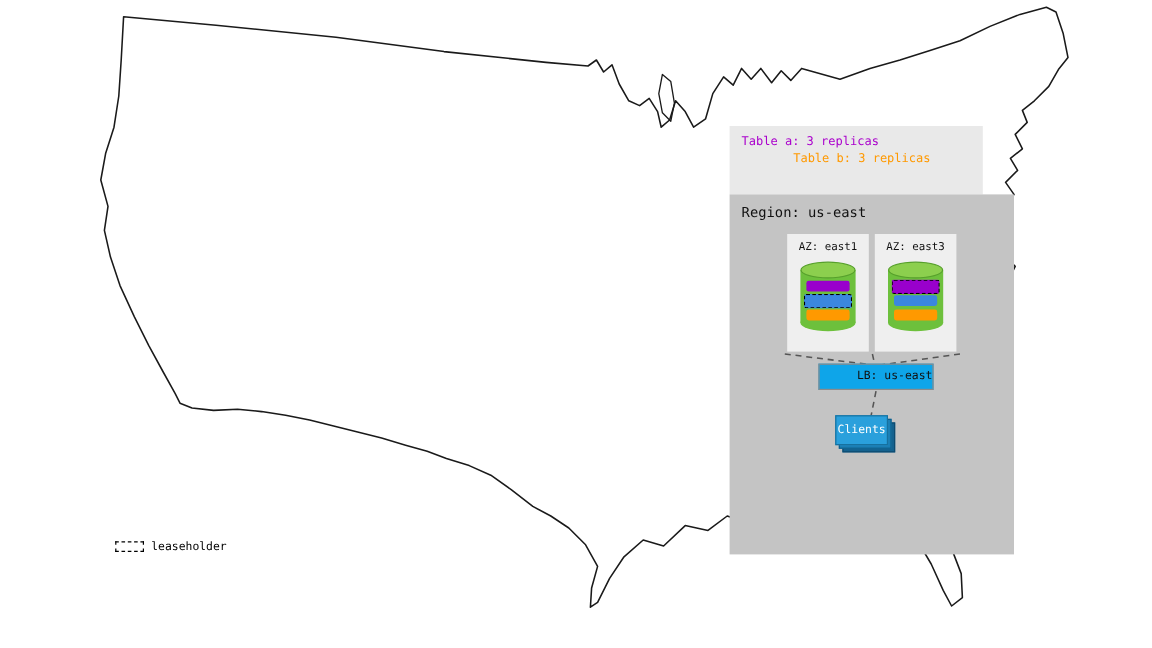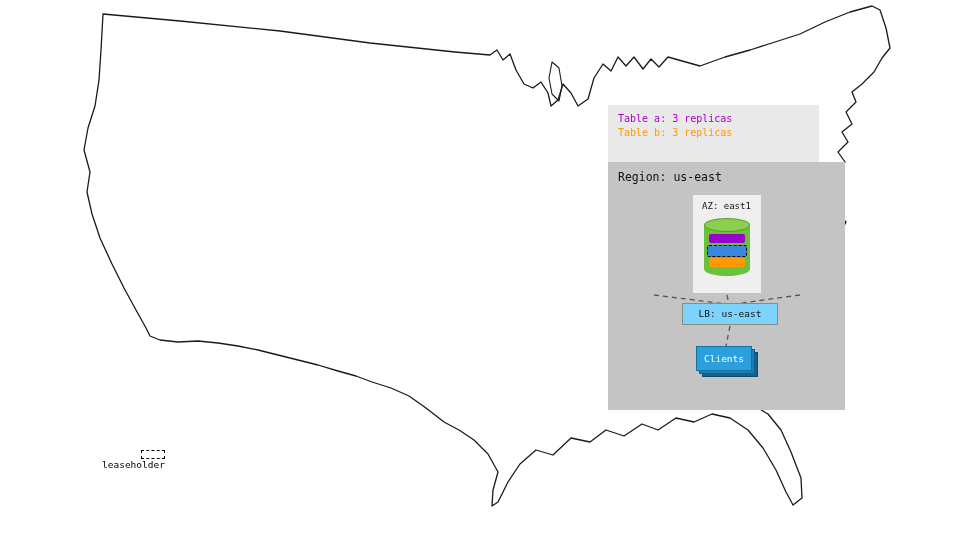--- a/index.html
+++ b/index.html
@@ -12,24 +12,24 @@
   #us-map{position:absolute;left:0;top:0;z-index:0;}
 
   
   .replica-legend{
     position:absolute;left:608px;top:105px;width:211px;height:57px;
     background:#e9e9e9;z-index:1;box-sizing:border-box;padding:7px 0 0 10px;
   }
   .replica-legend .line{font-size:10px;line-height:14px;white-space:pre;}
   .legend-table-a{color:#aa00cc;}
   .legend-index-a{color:#4477dd;}
-  .legend-table-b{color:#ff9900;}
+  .legend-table-b{color:#ff9900;margin-left:43px;}
 
   .region-box{
-    position:absolute;left:608px;top:162px;width:237px;height:248px;
+    position:absolute;left:608px;top:162px;width:237px;height:300px;
     background:#c4c4c4;z-index:1;box-sizing:border-box;padding-left:37px;
   }
   .region-title{
     position:absolute;left:10px;top:8px;font-size:11.5px;color:#111;
   }
   .az-row{
     position:absolute;left:0;top:33px;width:237px;
     display:flex;justify-content:center;gap:5px;align-items:center;
   }
   .az-box{
@@ -54,36 +54,36 @@
     border:1.6px dashed #000;margin-top:-1px;
   }
   .bar.hang{top:47px;}
 
   
   #connectors{position:absolute;left:0;top:0;z-index:2;pointer-events:none;}
 
   
   .lb-box{
     position:absolute;left:682px;top:303px;width:96px;height:22px;
-    background:#7dd3fc;border:1px solid #8a8a8a;box-sizing:border-box;
-    font-size:9.5px;color:#111;text-align:center;line-height:20px;z-index:3;
+    background:#0ea5e9;border:1px solid #8a8a8a;box-sizing:border-box;
+    font-size:9.5px;color:#111;text-align:right;line-height:20px;z-index:3;
   }
   .clients-box{
     position:absolute;left:696px;top:346px;width:56px;height:25px;z-index:3;
   }
-  .clients-box .layer{position:absolute;width:56px;height:25px;box-sizing:border-box;}
+  .clients-box .layer{position:absolute;width:44px;height:25px;box-sizing:border-box;}
   .clients-box .l3{left:6px;top:6px;background:#14628f;border:1px solid #0d4b70;}
   .clients-box .l2{left:3px;top:3px;background:#1b7fb5;border:1px solid #115f8a;}
   .clients-box .l1{
     left:0;top:0;background:#2aa0dc;border:1px solid #16719f;
     font-size:9.5px;color:#ffffff;text-align:center;line-height:23px;
   }
 
   
-  .lease-key{position:absolute;left:96px;top:450px;z-index:1;display:flex;align-items:flex-end;flex-direction:column;}
+  .lease-key{position:absolute;left:96px;top:450px;z-index:1;display:flex;align-items:center;}
   .lease-key-swatch{width:24px;height:9px;border:1.6px dashed #000;box-sizing:border-box;}
   .lease-key-label{font-size:9.5px;color:#000;margin-left:6px;}
 </style>
 </head>
 <body>
 
 <svg id="us-map" width="960" height="540" viewBox="0 0 960 540">
   <path d="M103 14 L180 21 L280 31 L370 43 L455 52 L490 55
        L497 50 L503 60 L510 54 L516 70 L524 84 L533 88 L541 82 L548 93 L551 106 L558 100 L563 84 L571 93 L578 106 L588 99 L594 78 L603 64 L611 71 L618 57 L626 66 L634 57 L643 69 L651 59 L659 67 L668 57
        L700 66 L725 57 L750 50 L775 42 L800 34 L825 22 L850 12 L872 6 L880 10
@@ -113,20 +113,31 @@
         <div class="cyl-body"></div>
         <div class="cyl-bottom"></div>
         <div class="cyl-top"></div>
         <div class="bar purple r1"></div>
         <div class="bar blue r2 lease"></div>
         <div class="bar orange r3"></div>
       </div>
     </div>
 
 
+    <div class="az-box">
+      <div class="az-label">AZ: east3</div>
+      <div class="cylinder">
+        <div class="cyl-body"></div>
+        <div class="cyl-bottom"></div>
+        <div class="cyl-top"></div>
+        <div class="bar purple r1 lease"></div>
+        <div class="bar blue r2"></div>
+        <div class="bar orange r3"></div>
+      </div>
+    </div>
 
   </div>
 </div>
 
 <svg id="connectors" width="960" height="540" viewBox="0 0 960 540">
   <path d="M654 295 L726 304" fill="none" stroke="#555" stroke-width="1.3" stroke-dasharray="5 4"></path>
   <path d="M727 295 L729 304" fill="none" stroke="#555" stroke-width="1.3" stroke-dasharray="5 4"></path>
   <path d="M800 295 L735 304" fill="none" stroke="#555" stroke-width="1.3" stroke-dasharray="5 4"></path>
   <path d="M730 326 L726 346" fill="none" stroke="#555" stroke-width="1.3" stroke-dasharray="5 4"></path>
 </svg>

